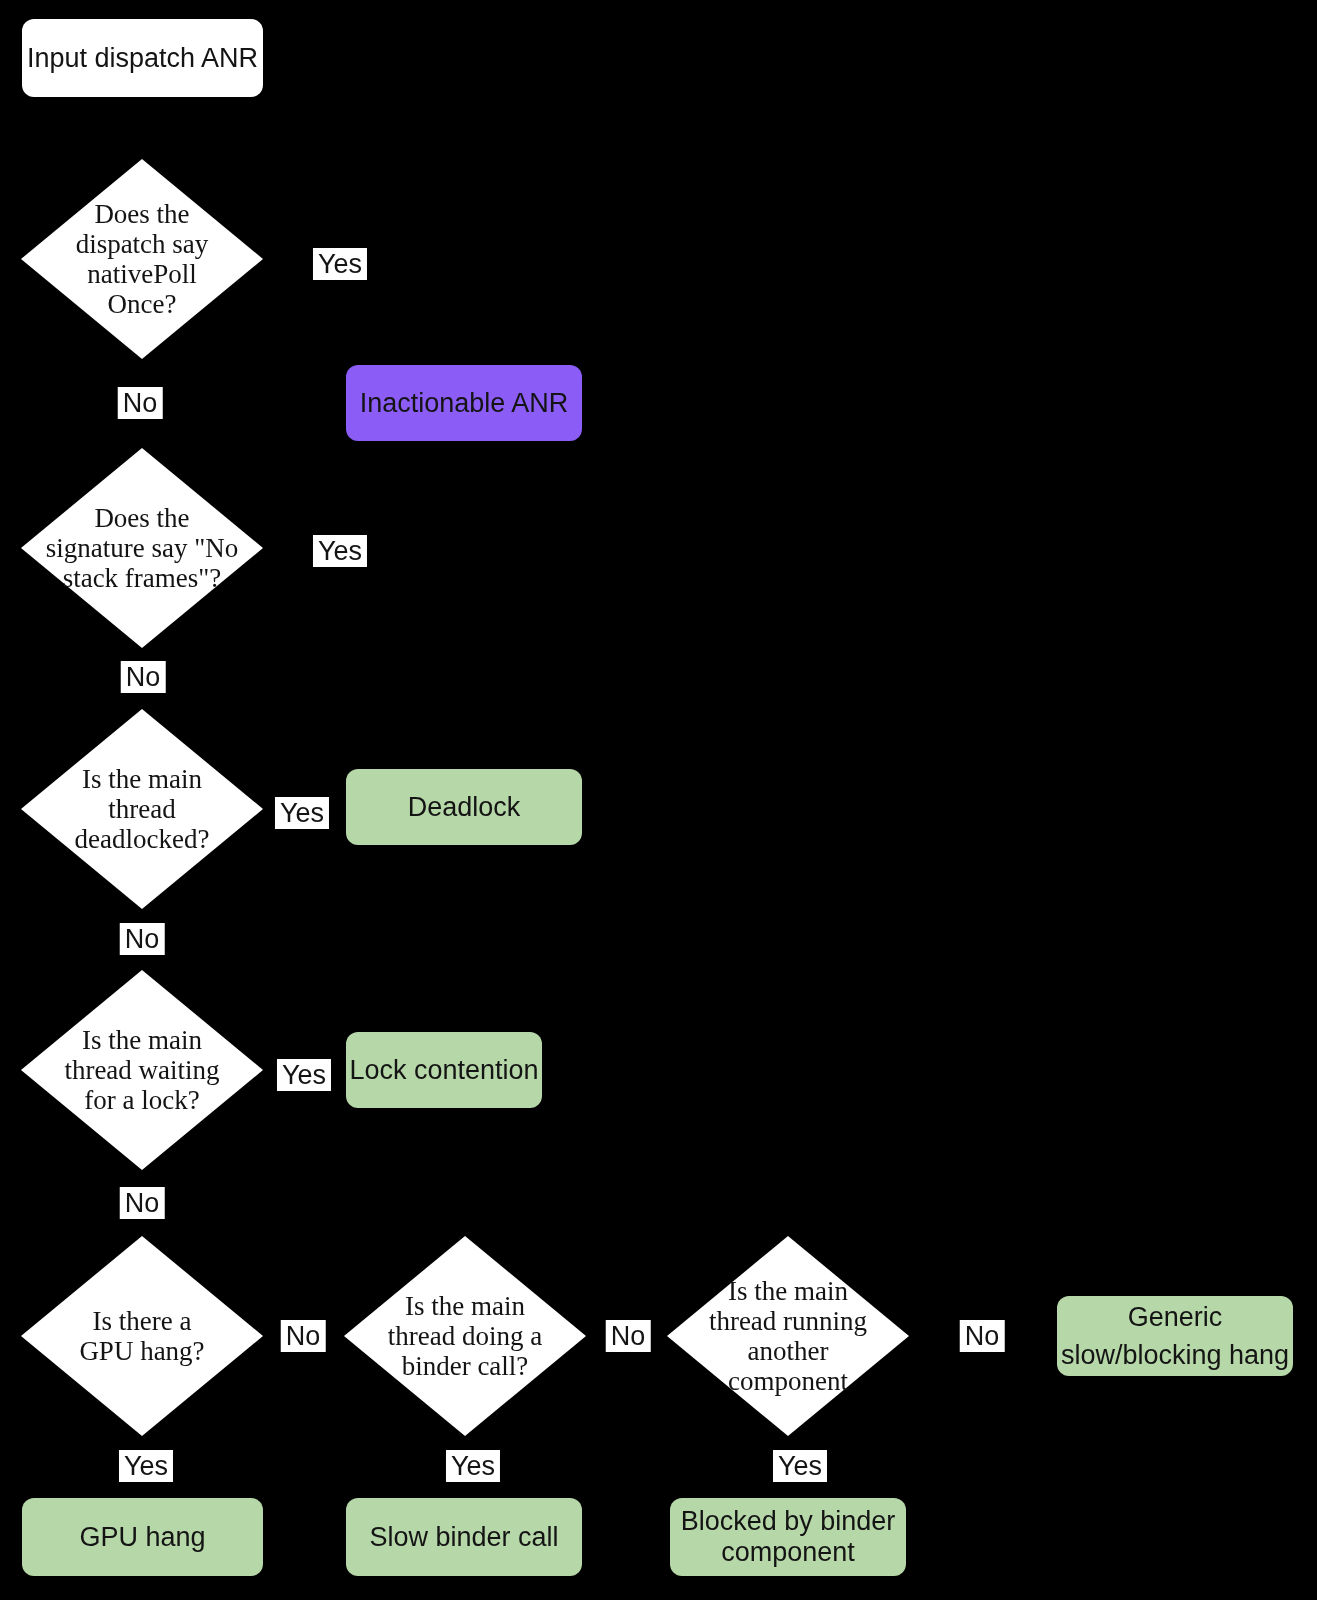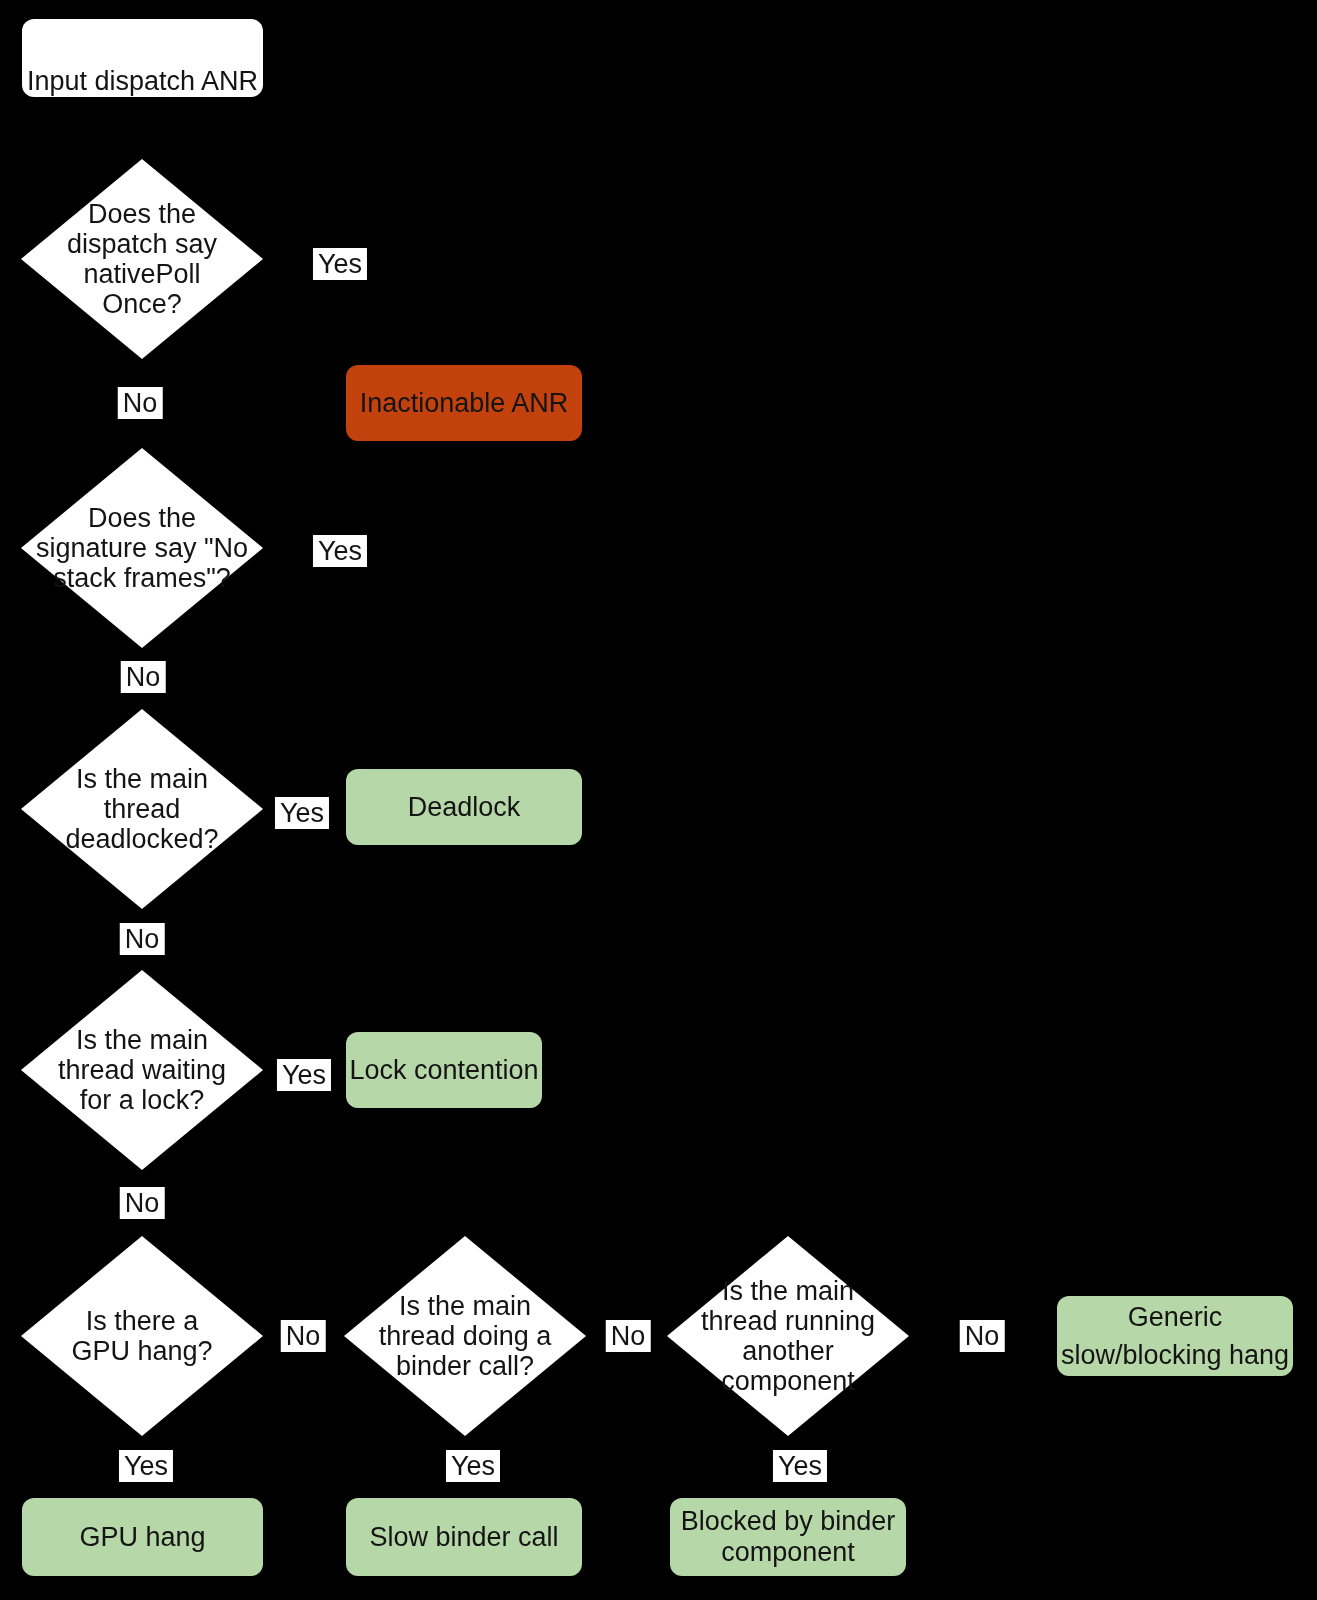--- a/index.html
+++ b/index.html
@@ -17,40 +17,40 @@
   
   .box {
     position: absolute;
     border-radius: 12px;
     display: flex; flex-direction: column;
     align-items: center; justify-content: center;
     text-align: center;
     font-size: 27px; line-height: 31px;
   }
   .box span { display: block; white-space: nowrap; }
-  .box.white { background: #ffffff; justify-content: flex-end; }
-  .box.red   { background: #c2410c; text-align: center; }
+  .box.white { background: #ffffff; }
+  .box.red   { background: #8b5cf6; text-align: center; }
   .box.green { background: #b6d7a8; }
 
   
   .diamond { position: absolute; width: 242px; height: 200px; }
   .diamond .shape {
     position: absolute; left: 0; top: 0; width: 100%; height: 100%;
     background: #ffffff;
     -webkit-clip-path: polygon(50% 0, 100% 50%, 50% 100%, 0 50%);
     clip-path: polygon(50% 0, 100% 50%, 50% 100%, 0 50%);
   }
   .diamond .dtext {
     position: absolute; left: -50px; right: -50px; top: 0; bottom: 0;
     display: flex; flex-direction: column;
     align-items: center; justify-content: center;
     text-align: center;
     font-size: 27px; line-height: 30px;
   }
-  .diamond .dtext span { display: block; white-space: nowrap; }
+  .diamond .dtext span { display: block; white-space: nowrap; font-family: Liberation Serif, serif; }
 
   
   .edge-label {
     position: absolute;
     transform: translate(-50%, -50%);
     background: #ffffff;
     color: #141414;
     font-size: 27px; line-height: 30px;
     padding: 1px 5px;
     white-space: nowrap;

